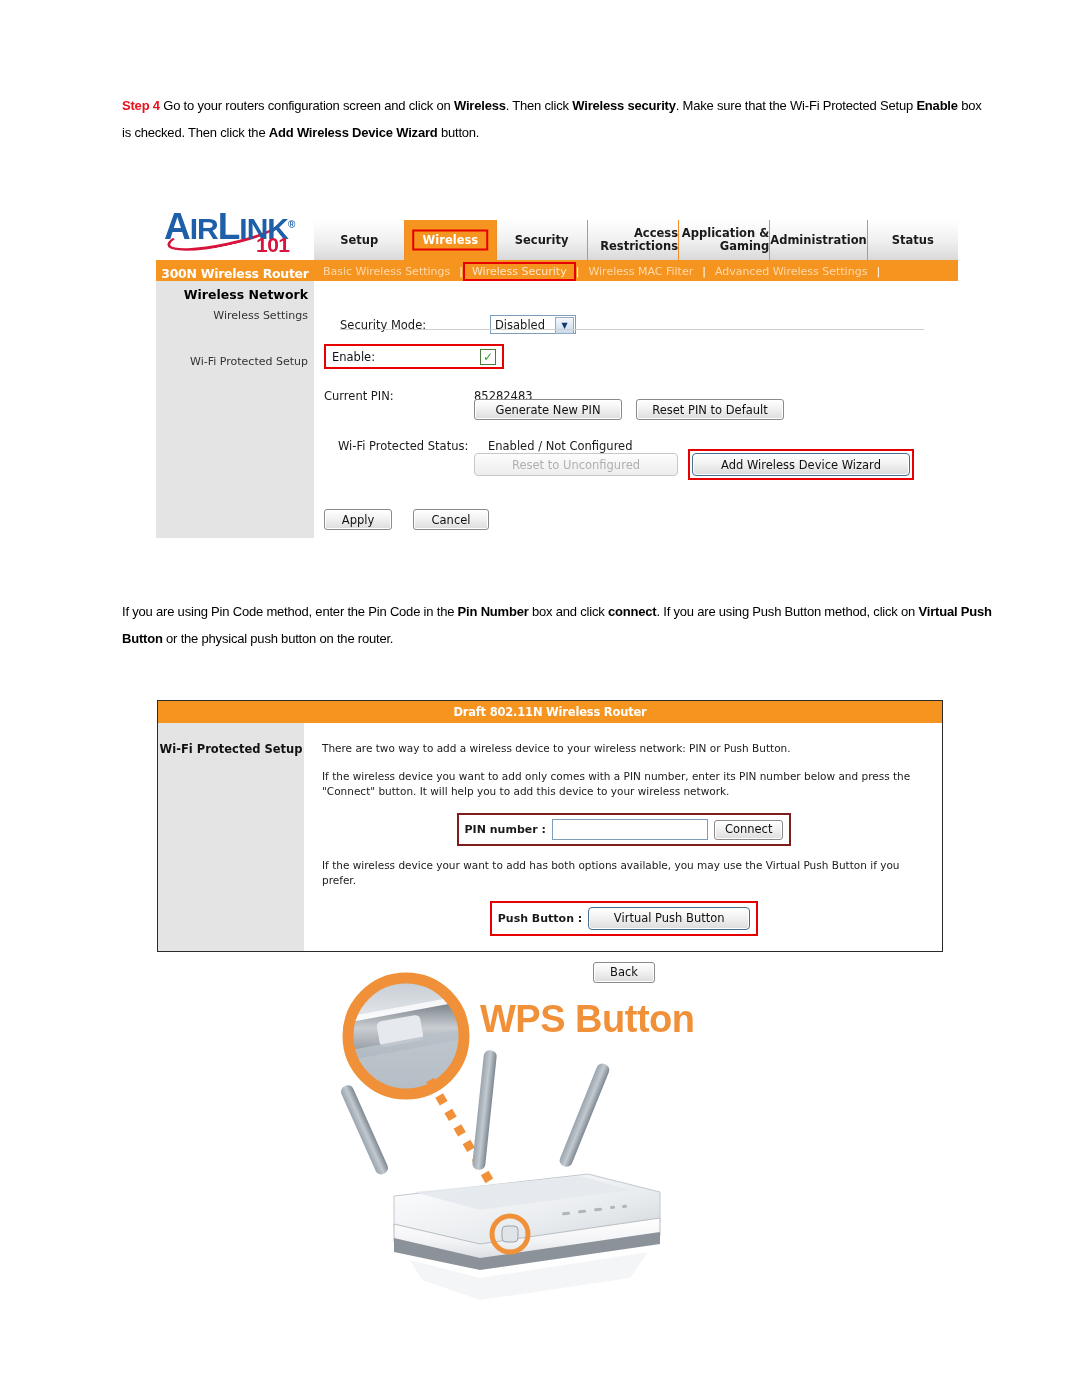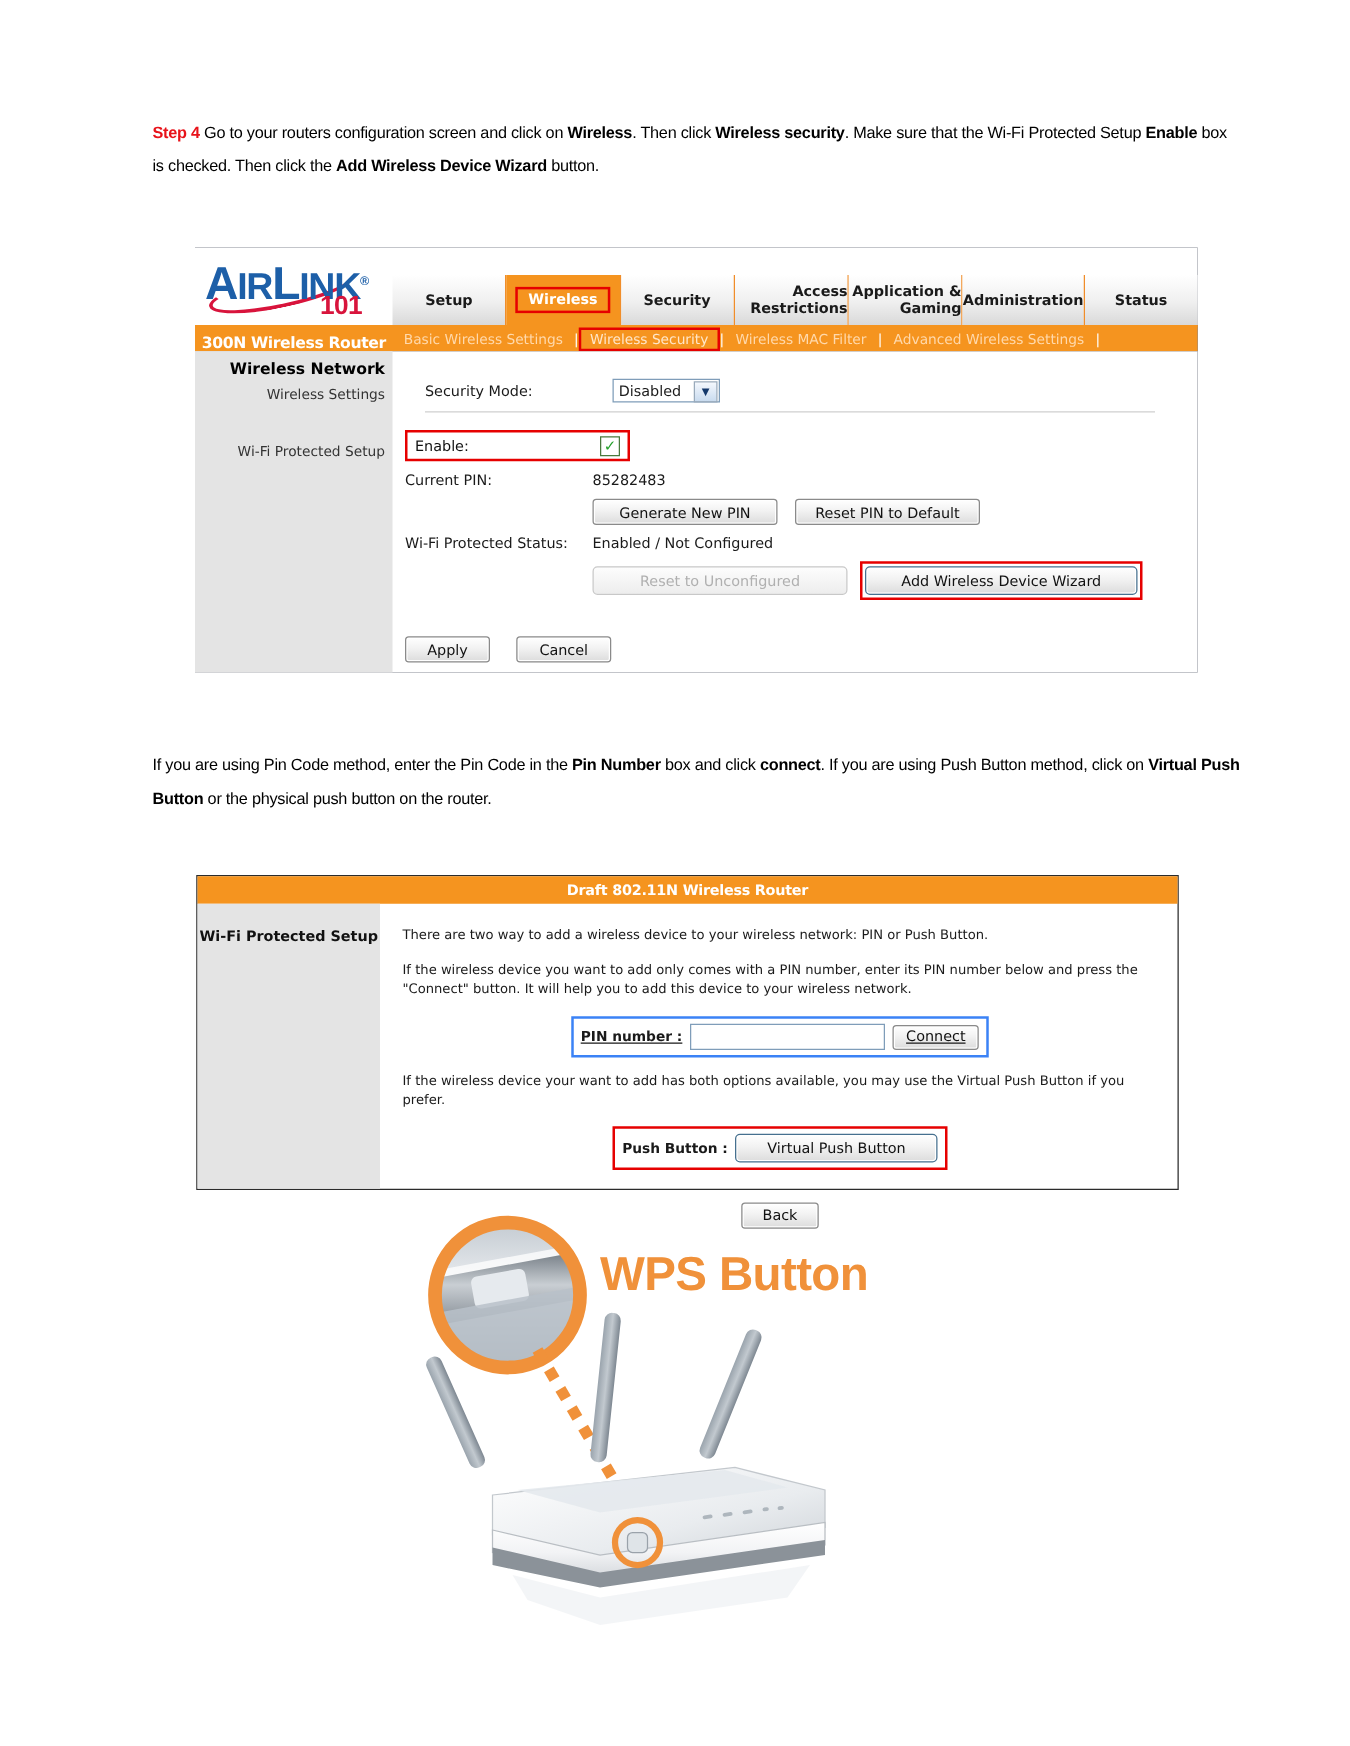--- a/index.html
+++ b/index.html
@@ -115,21 +115,21 @@
     padding-top:4px;box-sizing:border-box;
   }
   #shot1 .sidecol .s-title{
     font-size:12.5px;font-weight:bold;color:#000;padding-right:6px;margin-top:2px;
   }
   #shot1 .sidecol .s-item{padding-right:6px;margin-top:7px;}
   #shot1 .sidecol .s-item2{padding-right:6px;margin-top:33px;}
 
   #shot1 .maincol{flex:1;position:relative;padding:22px 0 0 26px;box-sizing:border-box;}
 
-  .row{display:flex;align-items:center;font-size:11.5px;color:#1a1a1a;}
+  .row{display:flex;align-items:center;font-size:11.5px;color:#1a1a1a;margin-top:12px;}
   .lbl{width:150px;}
 
   .selectbox{
     display:inline-flex;align-items:center;
     border:1px solid #7f9db9;background:#fff;
     height:19px;width:86px;font-size:11.5px;
     padding-left:4px;box-sizing:border-box;position:relative;
   }
   .selectbox .arrow{
     position:absolute;right:1px;top:1px;width:17px;height:15px;
@@ -192,21 +192,21 @@
   }
   #shot2 .maincol{flex:1;padding:18px 16px 0 18px;box-sizing:border-box;
     font-size:10.5px;color:#1a1a1a;line-height:15px;}
   #shot2 p{margin:0 0 13px 0;}
 
   .pinrow{
     display:flex;align-items:center;justify-content:center;margin:14px 0 4px 0;
   }
   .pininner{
     display:flex;align-items:center;gap:6px;
-    border:2px solid #3b82f6;padding:4px 6px;text-decoration:underline;
+    border:2px solid #7f1d1d;padding:4px 6px;
   }
   .pininner .plabel{font-size:11px;font-weight:bold;}
   .pininput{
     width:150px;height:17px;border:1px solid #7f9db9;background:#fff;
   }
   .pushrow{display:flex;align-items:center;justify-content:center;margin:10px 0 0 0;}
   .pushinner{display:flex;align-items:center;gap:6px;border:2px solid #e60000;padding:4px 6px;}
   .pushinner .plabel{font-size:11px;font-weight:bold;}
   .backrow{display:flex;justify-content:center;margin-top:26px;}
 
@@ -295,21 +295,21 @@
       <div class="row" style="position:absolute;left:10px;top:96px;">
         <div class="lbl">Current PIN:</div>
         <div>85282483</div>
       </div>
 
       <div style="position:absolute;left:160px;top:118px;display:flex;gap:14px;">
         <div class="btn" style="width:126px;">Generate New PIN</div>
         <div class="btn" style="width:126px;">Reset PIN to Default</div>
       </div>
 
-      <div class="row" style="position:absolute;left:10px;top:146px;">
+      <div class="row" style="position:absolute;left:24px;top:146px;">
         <div class="lbl">Wi-Fi Protected Status:</div>
         <div>Enabled / Not Configured</div>
       </div>
 
       <div style="position:absolute;left:160px;top:168px;display:flex;align-items:center;gap:10px;">
         <div class="btn wide disabled" style="width:182px;">Reset to Unconfigured</div>
         <div class="redwrap">
           <div class="btn wide" style="width:196px;">Add Wireless Device Wizard</div>
         </div>
       </div>

